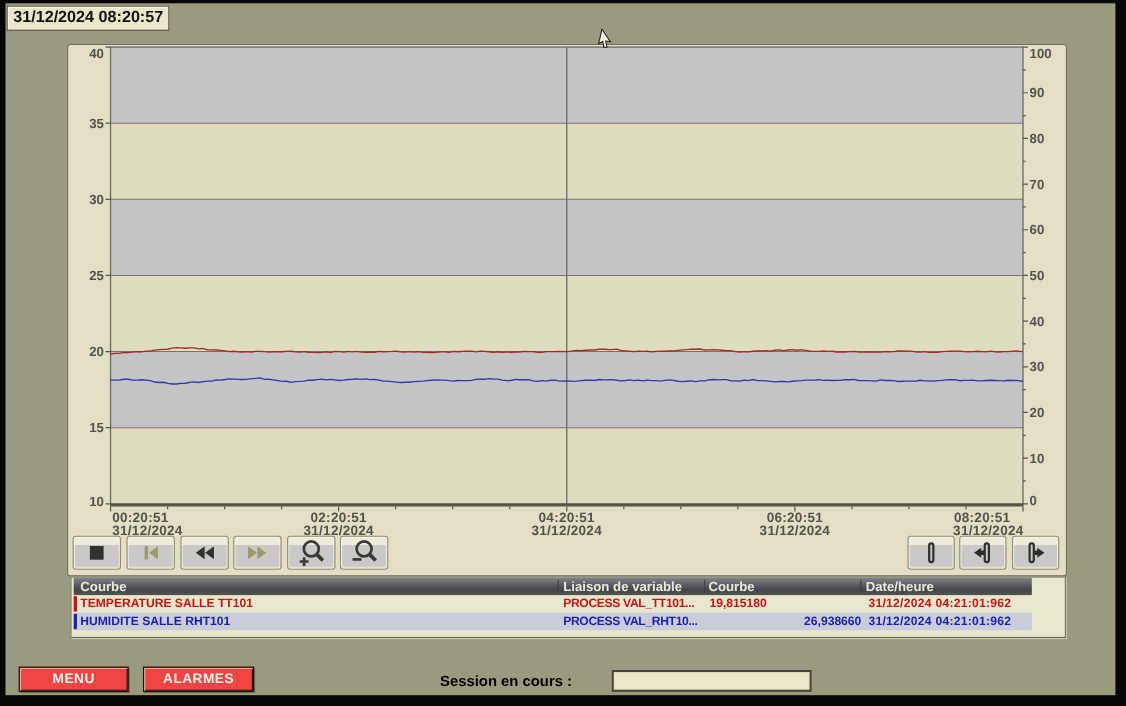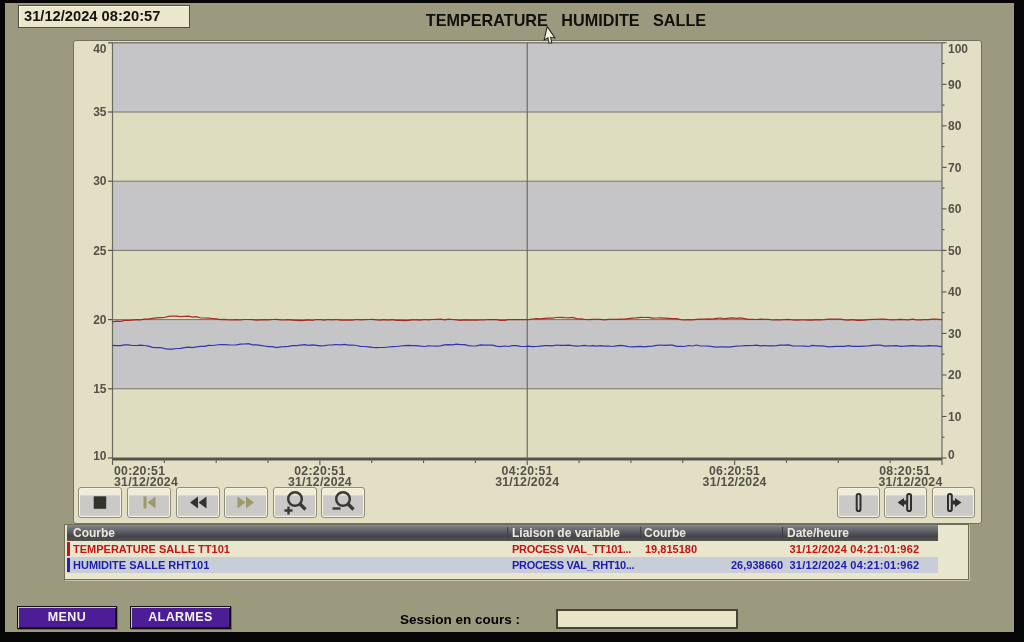--- a/index.html
+++ b/index.html
@@ -1,36 +1,35 @@
 <!DOCTYPE html>
 <html><head><meta charset="utf-8"><style>
 * { margin:0; padding:0; box-sizing:border-box; }
 html,body { width:1024px; height:642px; overflow:hidden; background:#060606; font-family:"Liberation Sans",sans-serif; }
 #stage { position:absolute; left:5px; top:3px; width:1009px; height:629px; background:#9c9a7e; }
-#timebox { position:absolute; left:1px; top:2px; width:172px; height:23px; background:#eae7cc; border:1px solid #4c4c40; box-shadow: inset 1px 1px 0 #fdfbea; font-weight:bold; font-size:14.7px; color:#131310; line-height:21px; padding-left:5px;margin-left:12px; }
+#timebox { position:absolute; left:1px; top:2px; width:148px; height:23px; background:#eae7cc; border:1px solid #4c4c40; box-shadow: inset 1px 1px 0 #fdfbea; font-weight:bold; font-size:14.7px; color:#131310; line-height:21px; padding-left:5px; }
 #title { position:absolute; left:361px; top:8px; width:400px; text-align:center; font-weight:bold; font-size:16.2px; color:#10100c; }
-#chartpanel { position:absolute; left:68px; top:37px; width:909px; height:484px; background:#e2dfc4; border:1px solid #71705e; border-radius:3px; }
+#chartpanel { position:absolute; left:56px; top:37px; width:909px; height:484px; background:#e2dfc4; border:1px solid #71705e; border-radius:3px; }
 .tbtn { position:absolute; top:446px; width:44px; height:31px; border:1px solid #8f8d76; border-radius:3px; background:linear-gradient(#eeecd9 0 24%,#cbc9c8 27% 88%,#d6d4c6 100%); box-shadow:0 0 0 1px #f4f2e2 inset; }
 .tbtn svg { position:absolute; left:-1px; top:-1px; }
 #tablebox { position:absolute; left:59px; top:521px; width:905px; height:56px; background:#e9e6ce; border:1px solid #6f6e58; box-shadow:1px 1px 0 #c6c4a4; }
 .hdr { position:absolute; left:2px; top:0px; width:871px; height:16px; background:linear-gradient(#82858c 0,#595b60 45%,#44454a 70%,#53544e 100%); }
 .hdr span { position:absolute; top:1px; font-size:12px; font-weight:bold; color:#eeeadb; }
 .row { position:absolute; left:2px; width:898px; height:16px; font-size:11px; font-weight:bold; }
 .row span { position:absolute; top:2px; }
 .mark { position:absolute; left:0px; top:1px; width:3px; height:14px; }
-#menu,#alarm { position:absolute; top:603px; height:23px; background:#4c1d95; border:1px solid #10100c; box-shadow: inset 1px 1px 0 #c8c8b4, inset -1px -1px 0 #1c1c16, 1px 1px 0 #6c6b57; color:#f2f2ea; font-weight:bold; font-size:12.5px; text-align:center; line-height:21px; letter-spacing:0.4px; }
+#menu,#alarm { position:absolute; top:603px; height:23px; background:#ef4444; border:1px solid #10100c; box-shadow: inset 1px 1px 0 #c8c8b4, inset -1px -1px 0 #1c1c16, 1px 1px 0 #6c6b57; color:#f2f2ea; font-weight:bold; font-size:12.5px; text-align:center; line-height:21px; letter-spacing:0.4px; }
 #menu { left:12px; width:100px; }
 #alarm { left:125px; width:101px; }
 #sess { position:absolute; left:395px; top:609px; font-weight:bold; font-size:13.5px; color:#000000; }
 #sessbox { position:absolute; left:551px; top:606px; width:182px; height:20px; background:#e9e6c8; border:2px solid #454437; }
 </style></head>
 <body>
 <div id="stage">
   <div id="timebox">31/12/2024 08:20:57</div>
-  <div id="title">TEMPERATURE&nbsp;&nbsp;&nbsp;HUMIDITE&nbsp;&nbsp;&nbsp;SALLE</div>
   <svg style="position:absolute;left:538px;top:21px;z-index:50" width="22" height="28" viewBox="0 0 22 28">
       <path d="M0 0 L0 15.5 L3.7 12.1 L6.3 18 L9.2 16.8 L6.6 11 L11.5 10.5 Z" fill="#f2f1e4" stroke="#26261e" stroke-width="1.15" transform="translate(4.2,2.6) scale(0.88) rotate(13 0 0)"></path>
     </svg>
   <div id="chartpanel">
     <svg width="907" height="480" viewBox="0 0 907 480" style="position:absolute;left:0;top:0">
 <rect x="38.5" y="1.80" width="829.5" height="69.20" fill="#c5c4c6"></rect>
 <rect x="38.5" y="71.00" width="829.5" height="69.20" fill="#dfddc0"></rect>
 <rect x="38.5" y="140.20" width="829.5" height="69.20" fill="#c5c4c6"></rect>
 <rect x="38.5" y="209.40" width="829.5" height="69.20" fill="#dfddc0"></rect>
 <rect x="38.5" y="278.60" width="829.5" height="69.20" fill="#c5c4c6"></rect>

